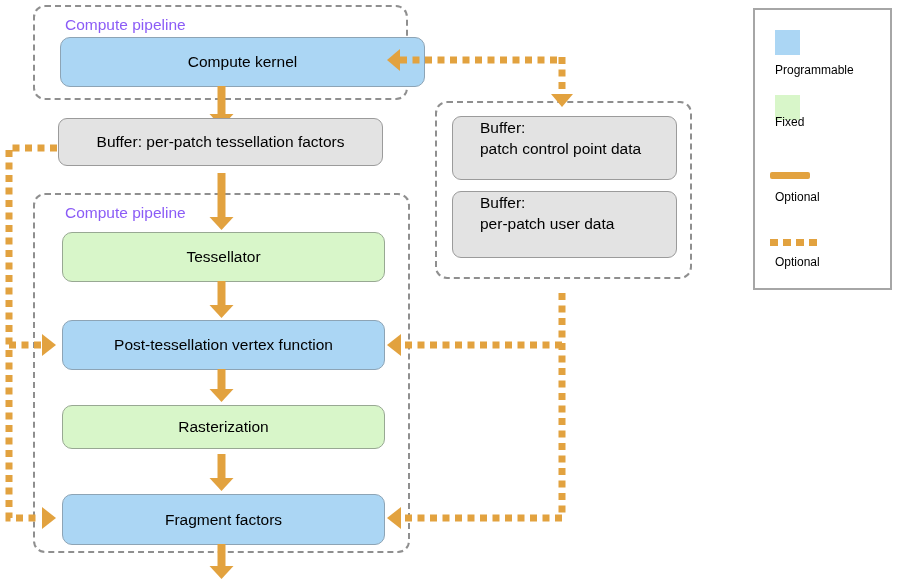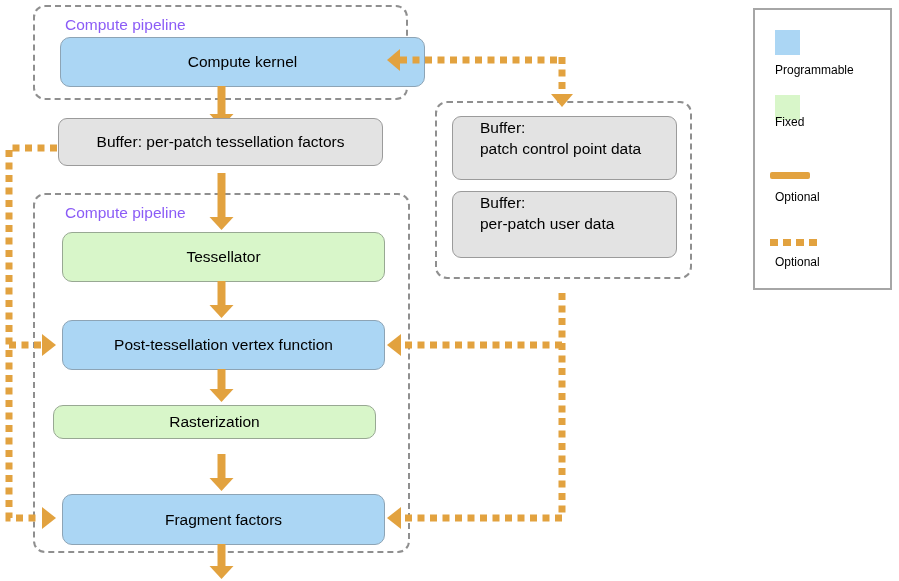--- a/index.html
+++ b/index.html
@@ -90,21 +90,21 @@
     <div class="group-label" style="left:30px;top:9px;">Compute pipeline</div>
     <div class="node blue" style="left:25px;top:30px;width:365px;height:50px;">Compute kernel</div>
   </div>
 
   <div class="node gray" style="left:58px;top:118px;width:325px;height:48px;">Buffer: per-patch tessellation factors</div>
 
   <div class="dashed-box" style="left:33px;top:193px;width:377px;height:360px;">
     <div class="group-label" style="left:30px;top:9px;">Compute pipeline</div>
     <div class="node blue" style="left:27px;top:125px;width:323px;height:50px;">Post-tessellation vertex function</div>
     <div class="node green" style="left:27px;top:37px;width:323px;height:50px;">Tessellator</div>
-    <div class="node green" style="left:18px;top:210px;width:323px;height:34px;">Rasterization</div>
+    <div class="node green" style="left:27px;top:210px;width:323px;height:44px;">Rasterization</div>
     <div class="node blue" style="left:27px;top:299px;width:323px;height:51px;">Fragment factors</div>
   </div>
 
   <div class="dashed-box" style="left:435px;top:101px;width:257px;height:178px;">
     <div class="node gray left-text" style="left:15px;top:13px;width:225px;height:64px;">
       <span>Buffer:</span>
       <span>patch control point data</span>
     </div>
     <div class="node gray left-text" style="left:15px;top:88px;width:225px;height:67px;">
       <span>Buffer:</span>

